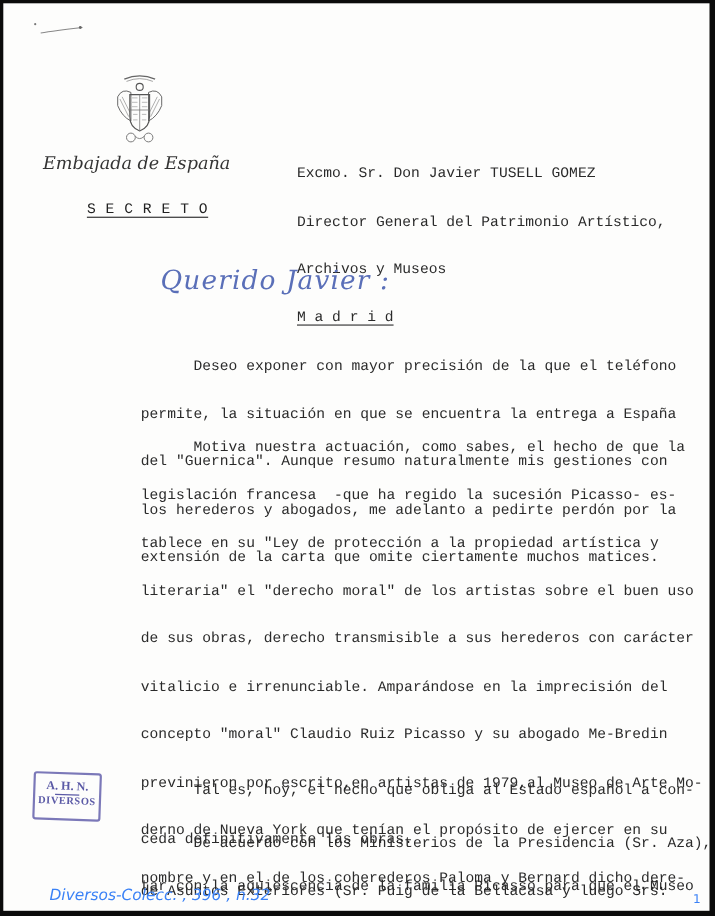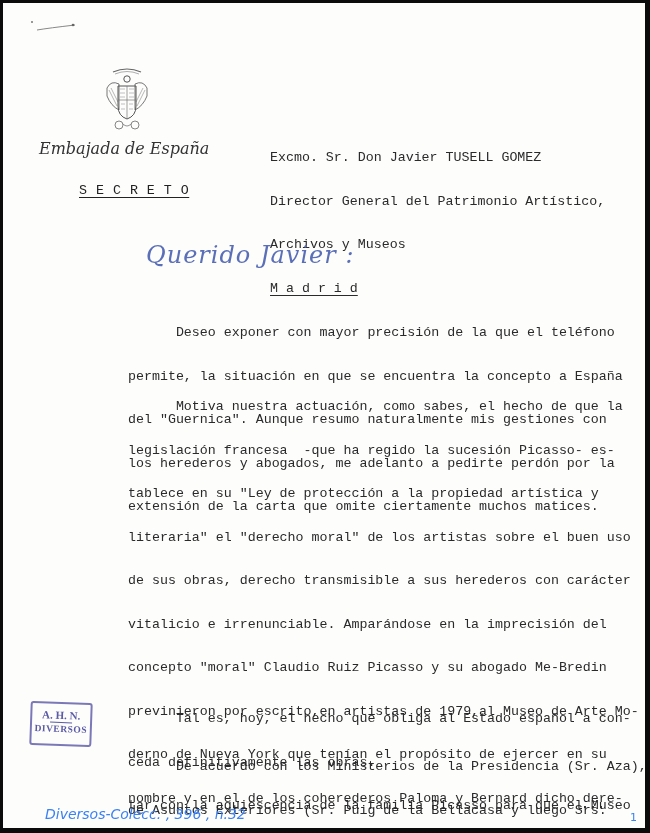--- a/index.html
+++ b/index.html
@@ -94,21 +94,21 @@
     <span class="line">Excmo. Sr. Don Javier TUSELL GOMEZ</span>
     <span class="line">Director General del Patrimonio Artístico,</span>
     <span class="line">Archivos y Museos</span>
     <span class="line underline">M a d r i d</span>
   </div>
 
   <div class="abs hand-blue" style="left:143px; top:238px;">Querido Javier :</div>
 
   <div class="abs mono" style="left:125px; top:293px;">
     <span class="line">      Deseo exponer con mayor precisión de la que el teléfono</span>
-    <span class="line">permite, la situación en que se encuentra la concepto a España</span>
+    <span class="line">permite, la situación en que se encuentra la entrega a España</span>
     <span class="line">del "Guernica". Aunque resumo naturalmente mis gestiones con</span>
     <span class="line">los herederos y abogados, me adelanto a pedirte perdón por la</span>
     <span class="line">extensión de la carta que omite ciertamente muchos matices.</span>
   </div>
 
   <div class="abs mono" style="left:125px; top:367px;">
     <span class="line">      Motiva nuestra actuación, como sabes, el hecho de que la</span>
     <span class="line">legislación francesa  -que ha regido la sucesión Picasso- es-</span>
     <span class="line">tablece en su "Ley de protección a la propiedad artística y</span>
     <span class="line">literaria" el "derecho moral" de los artistas sobre el buen uso</span>

